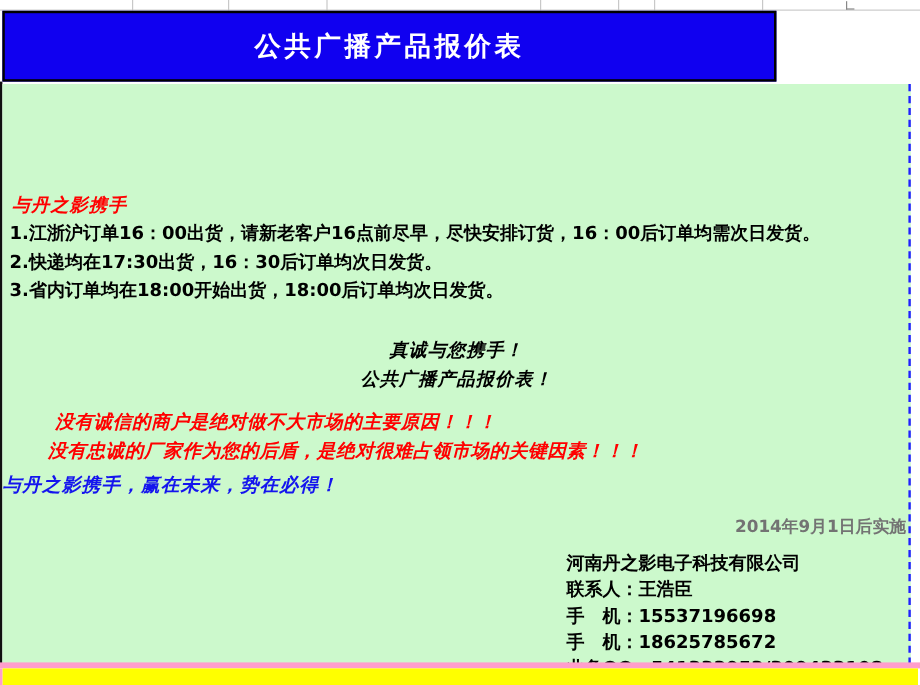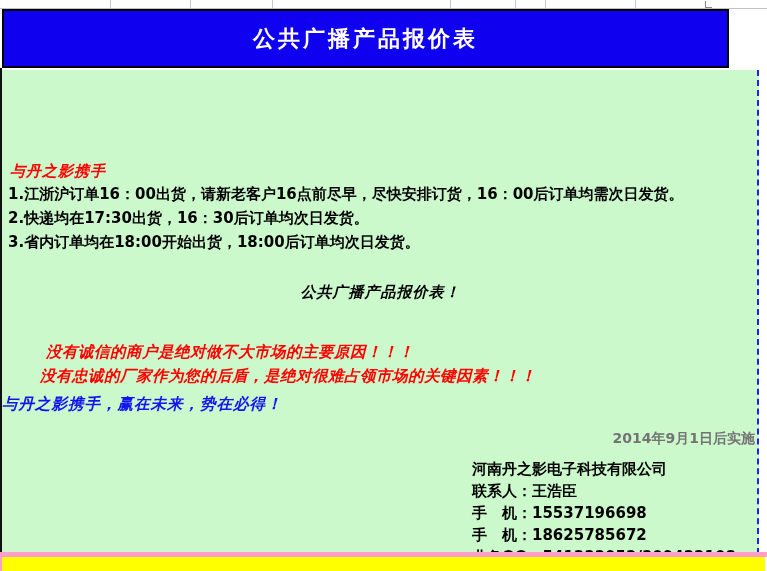--- a/index.html
+++ b/index.html
@@ -54,21 +54,21 @@
     border-top: none;
     border-right: none;
     background: transparent;
   }
 
   
   .banner {
     position: absolute;
     left: 2px;
     top: 9px;
-    width: 727px;
+    width: 645px;
     height: 59px;
     background: #1000f0;
     border: 2px solid #000000;
     box-sizing: border-box;
     display: flex;
     align-items: center;
     justify-content: center;
   }
   .banner-title {
     color: #ffffff;
@@ -267,20 +267,21 @@
 
       <div class="heading-red">与丹之影携手</div>
 
       <div class="notes">
         <div>1.江浙沪订单16：00出货，请新老客户16点前尽早，尽快安排订货，16：00后订单均需次日发货。</div>
         <div>2.快递均在17:30出货，16：30后订单均次日发货。</div>
         <div>3.省内订单均在18:00开始出货，18:00后订单均次日发货。</div>
       </div>
 
       <div class="slogan-black">
+        <div>真诚与您携手！</div>
         <div>公共广播产品报价表！</div>
       </div>
 
       <div class="slogan-red-1">没有诚信的商户是绝对做不大市场的主要原因！！！</div>
       <div class="slogan-red-2">没有忠诚的厂家作为您的后盾，是绝对很难占领市场的关键因素！！！</div>
       <div class="slogan-blue">与丹之影携手，赢在未来，势在必得！</div>
 
       <div class="effective-date">2014年9月1日后实施</div>
 
       <div class="contact">

